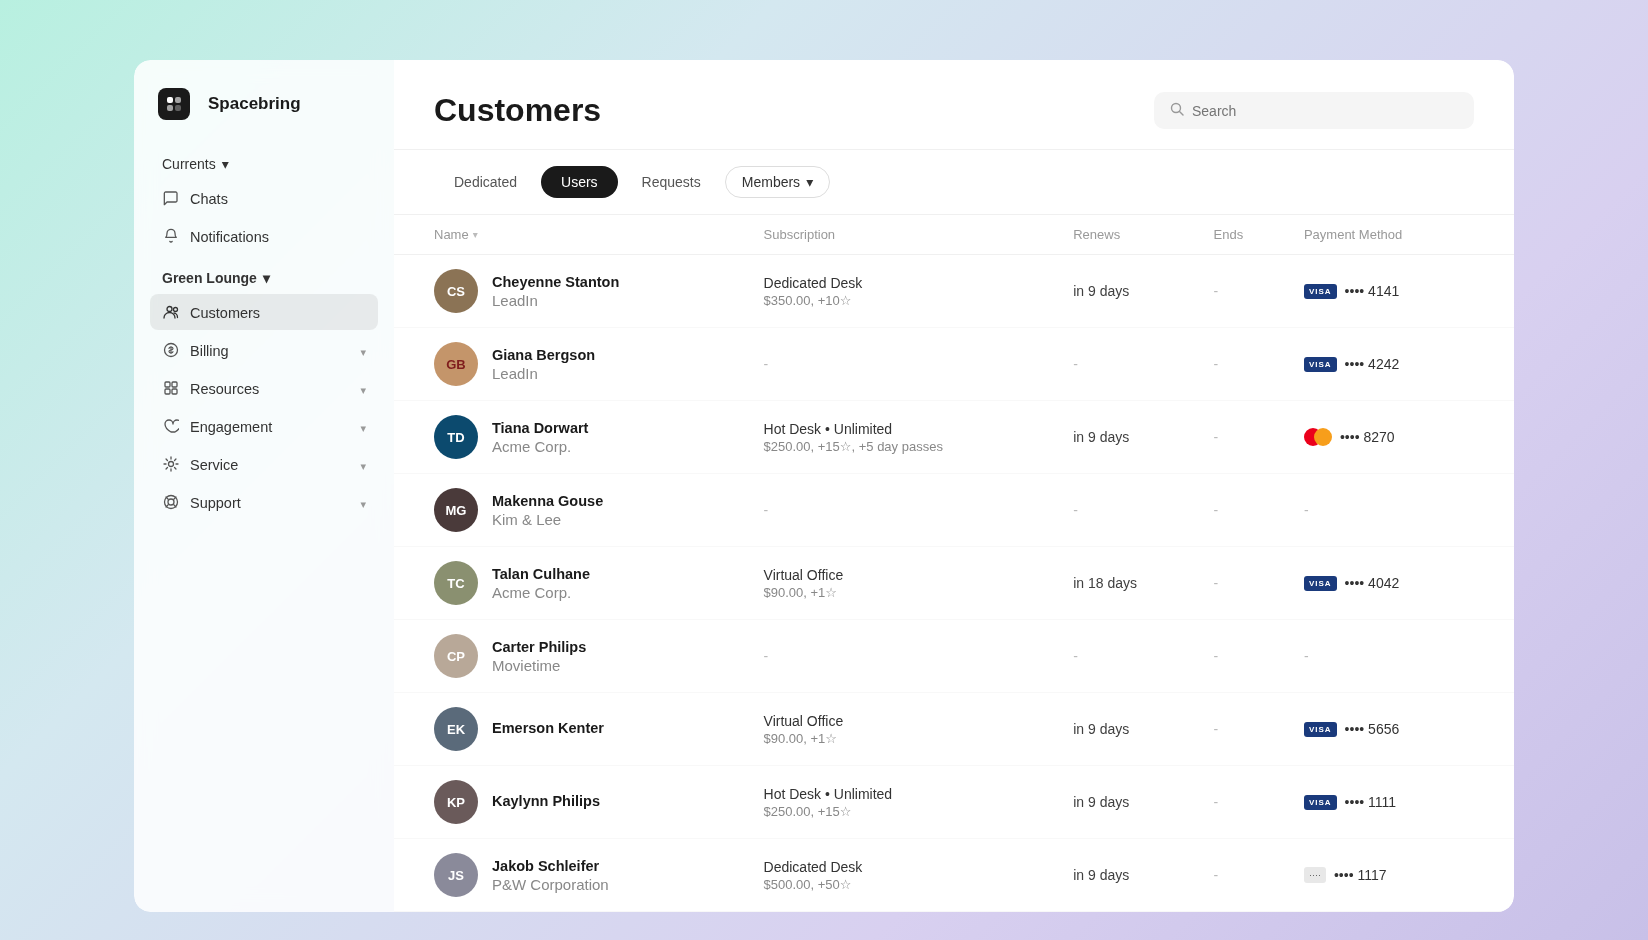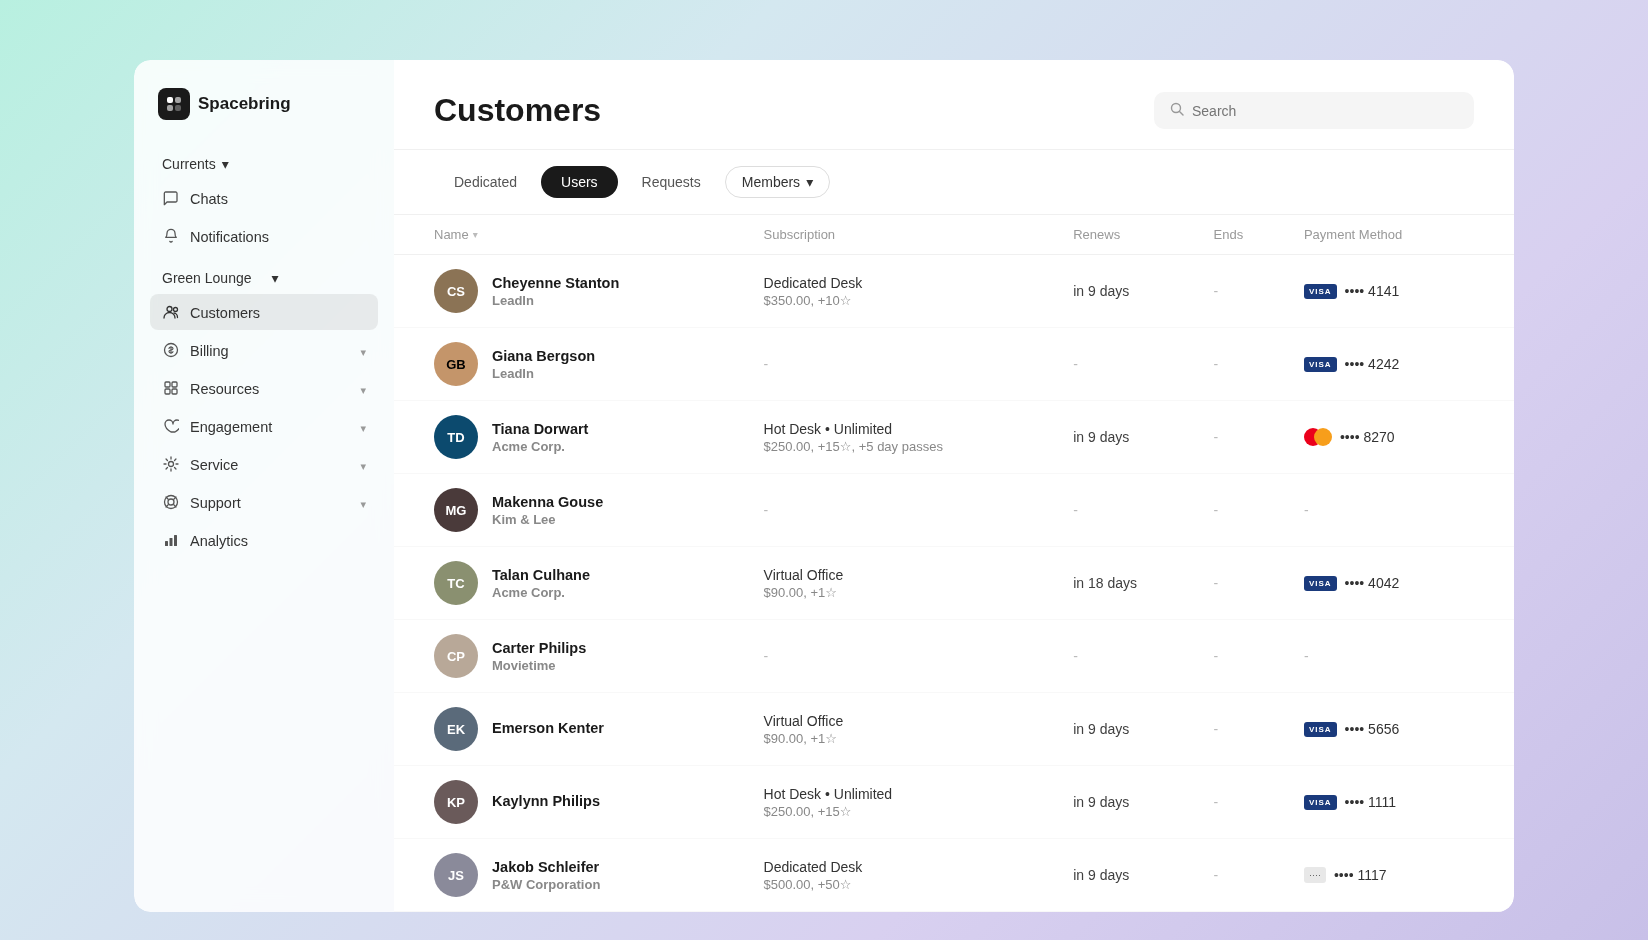--- a/index.html
+++ b/index.html
@@ -25,21 +25,21 @@
       width: 260px;
       background: rgba(255,255,255,0.85);
       backdrop-filter: blur(10px);
       padding: 28px 16px;
       flex-shrink: 0;
       border-radius: 16px 0 0 16px;
     }
     .logo-area {
       display: flex;
       align-items: center;
-      gap: 8px;
+      gap: 18px;
       margin-bottom: 28px;
       padding: 0 8px;
     }
     .logo-icon {
       width: 32px;
       height: 32px;
       background: #1a1a1a;
       border-radius: 8px;
       display: flex;
       align-items: center;
@@ -98,27 +98,27 @@
       letter-spacing: 0.3px;
     }
     .nav-item .chevron {
       margin-left: auto;
       font-size: 11px;
       color: #999;
     }
     .location-item {
       display: flex;
       align-items: center;
-      gap: 20px;
+      gap: 6px;
       padding: 8px 12px;
       font-size: 14px;
       color: #333;
       cursor: pointer;
       border-radius: 8px;
-      font-weight: 400;
+      font-weight: 700;
     }
     
     .main {
       flex: 1;
       background: white;
       border-radius: 0 16px 16px 0;
       overflow: hidden;
     }
     .main-header {
       display: flex;
@@ -238,24 +238,23 @@
       font-size: 16px;
       color: #888;
       overflow: hidden;
     }
     .customer-name {
       font-weight: 600;
       font-size: 14.5px;
       color: #1a1a1a;
     }
     .customer-company {
-      font-size: 13px;
+      font-size: 15px;
       color: #888;
       margin-top: 2px;
-      font-weight: bold;
     }
     .subscription-plan {
       font-size: 14px;
       color: #333;
       font-weight: 500;
     }
     .subscription-price {
       font-size: 13px;
       color: #888;
       margin-top: 2px;
@@ -419,30 +418,20 @@
         <svg width="16" height="16" viewBox="0 0 16 16" fill="none">
           <circle cx="8" cy="8" r="6.5" stroke="#555" stroke-width="1.3"></circle>
           <circle cx="8" cy="8" r="3" stroke="#555" stroke-width="1.3"></circle>
           <path d="M5.172 5.172l-2.121-2.12M12.95 12.95l-2.121-2.122M10.828 5.172l2.122-2.12M3.05 12.95l2.122-2.122" stroke="#555" stroke-width="1.3" stroke-linecap="round"></path>
         </svg>
       </span>
       <span>Support</span>
       <span class="chevron">▾</span>
     </div>
 
-    <div class="nav-item">
-      <span class="nav-icon">
-        <svg width="16" height="16" viewBox="0 0 16 16" fill="none">
-          <rect x="2" y="9" width="3" height="5" rx="0.5" fill="#555"></rect>
-          <rect x="6.5" y="6" width="3" height="8" rx="0.5" fill="#555"></rect>
-          <rect x="11" y="3" width="3" height="11" rx="0.5" fill="#555"></rect>
-        </svg>
-      </span>
-      <span>Analytics</span>
-    </div>
   </div>
 
   <div class="main">
     <div class="main-header">
       <h1 class="page-title">Customers</h1>
       <div class="search-box">
         <span class="search-icon">
           <svg width="14" height="14" viewBox="0 0 14 14" fill="none">
             <circle cx="6" cy="6" r="4.5" stroke="#999" stroke-width="1.4"></circle>
             <path d="M9.5 9.5L13 13" stroke="#999" stroke-width="1.4" stroke-linecap="round"></path>
@@ -500,21 +489,21 @@
     <td>
                 <div class="payment-method">
       <span class="visa-badge">VISA</span>
       <span>•••• 4141</span>
     </div>
               </td>
   </tr>
             <tr>
     <td>
       <div class="customer-cell">
-        <div class="avatar" style="background:#c4956a; color:#000000; font-size:13px; font-weight:600;">
+        <div class="avatar" style="background:#c4956a; color:#7f1d1d; font-size:13px; font-weight:600;">
     GB
   </div>
         <div>
           <div class="customer-name">Giana Bergson</div>
           <div class="customer-company">LeadIn</div>
         </div>
       </div>
     </td>
     <td><span class="dash">-</span></td>
     <td><span class="dash">-</span></td>

